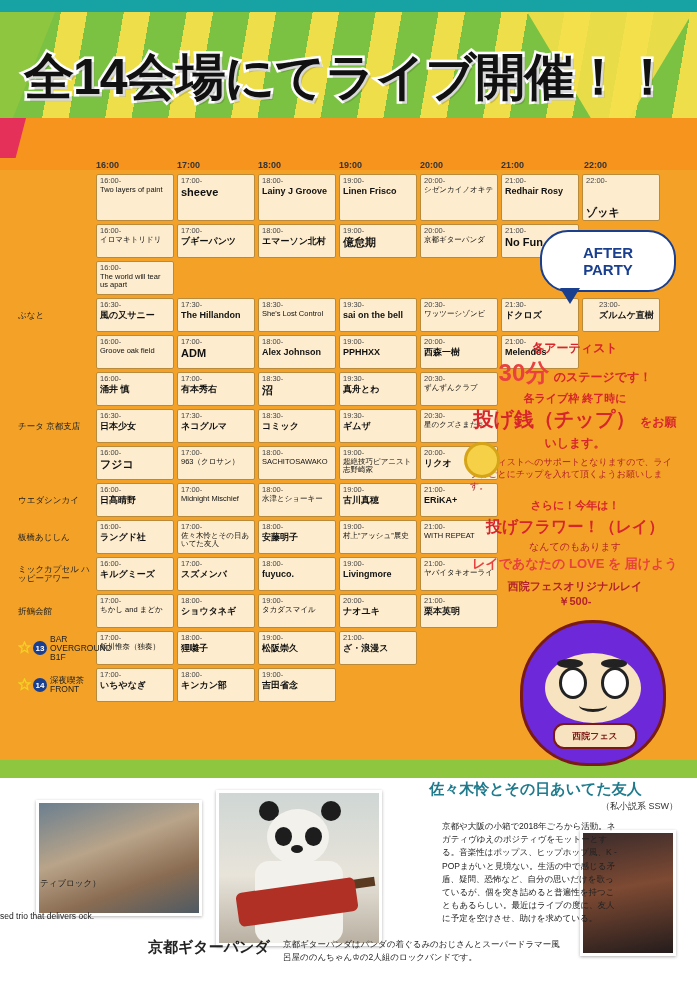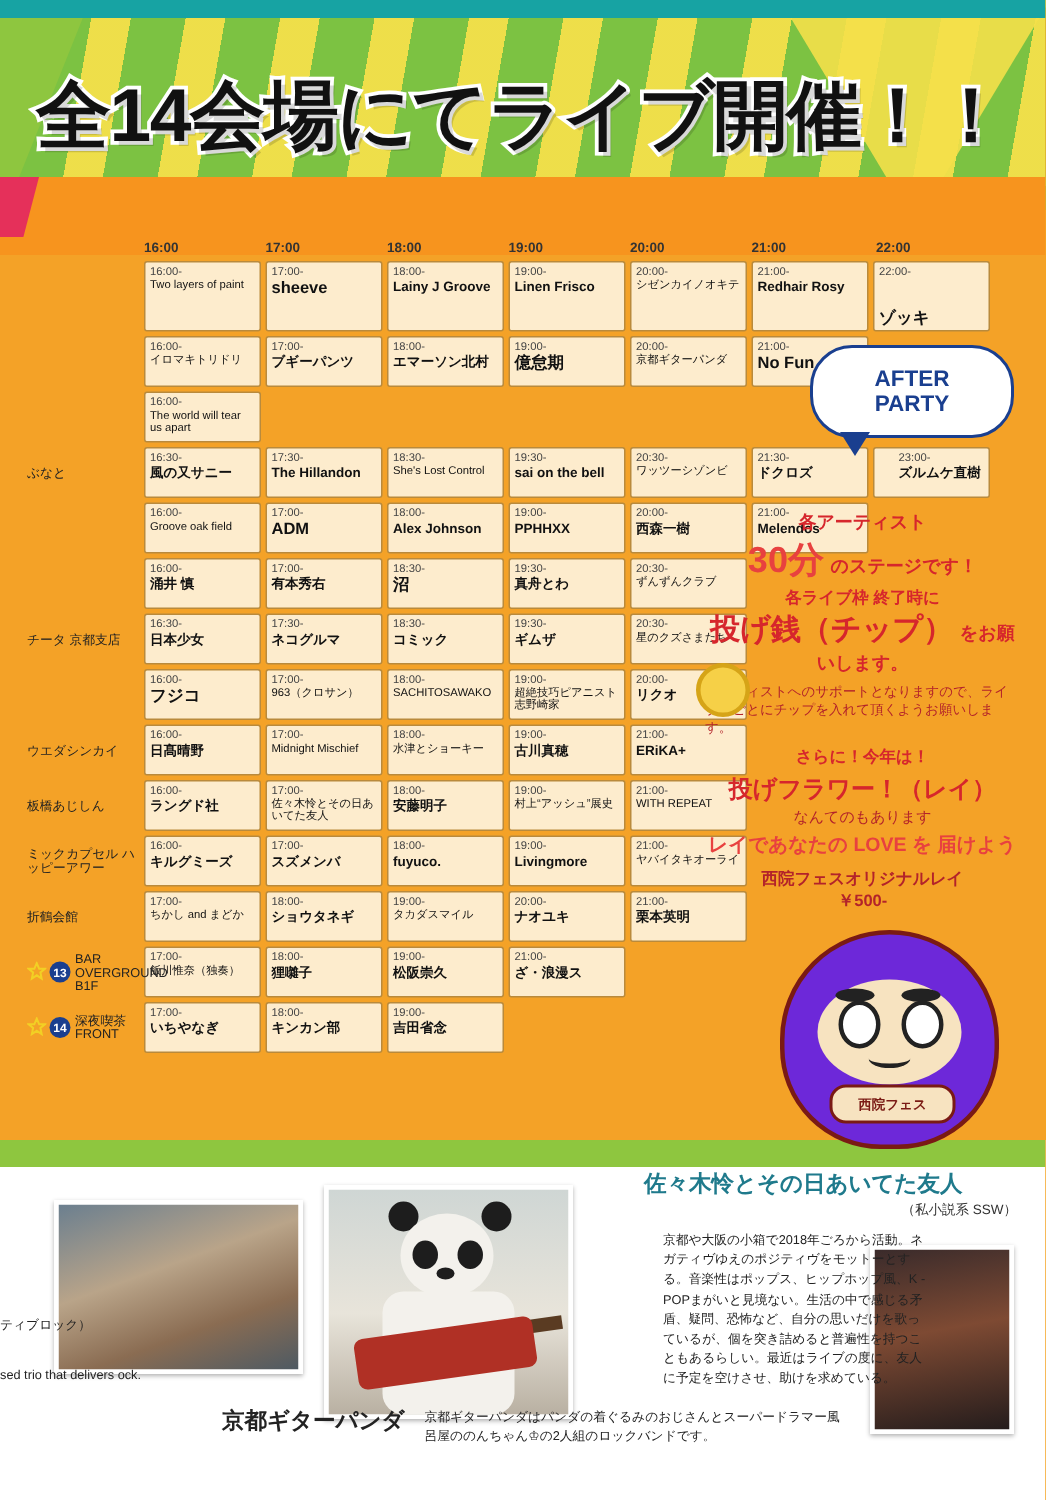--- a/index.html
+++ b/index.html
@@ -118,21 +118,21 @@
 
   
   .btm-title{position:absolute;left:393px;top:780px;width:285px;text-align:center;
     font-size:15px;font-weight:bold;color:#1f7a8c;}
   .btm-sub{position:absolute;left:393px;top:800px;width:285px;text-align:right;
     font-size:9px;color:#333;}
   .btm-body{position:absolute;left:404px;top:820px;width:180px;font-size:8.5px;color:#222;line-height:1.55;margin-left:38px;}
   .panda-name{position:absolute;left:148px;top:938px;font-size:15px;font-weight:bold;color:#222;}
   .panda-desc{position:absolute;left:283px;top:938px;width:280px;font-size:8.5px;color:#222;line-height:1.5;}
   .left-cut{position:absolute;left:0;top:910px;width:130px;font-size:8.5px;color:#222;line-height:1.5;}
-  .left-cut2{position:absolute;left:0;top:878px;width:110px;font-size:8.5px;color:#222;}
+  .left-cut2{position:absolute;left:0;top:878px;width:110px;font-size:8.5px;color:#222;padding-left:40px;}
 </style>
 </head>
 <body>
 
 <div class="bg-base"></div>
 <div class="bg-lower"></div>
 <div class="bg-green-top"></div>
 <div class="bg-yellow-wedge"></div>
 <div class="bg-tri1"></div>
 <div class="bg-tri2"></div>

